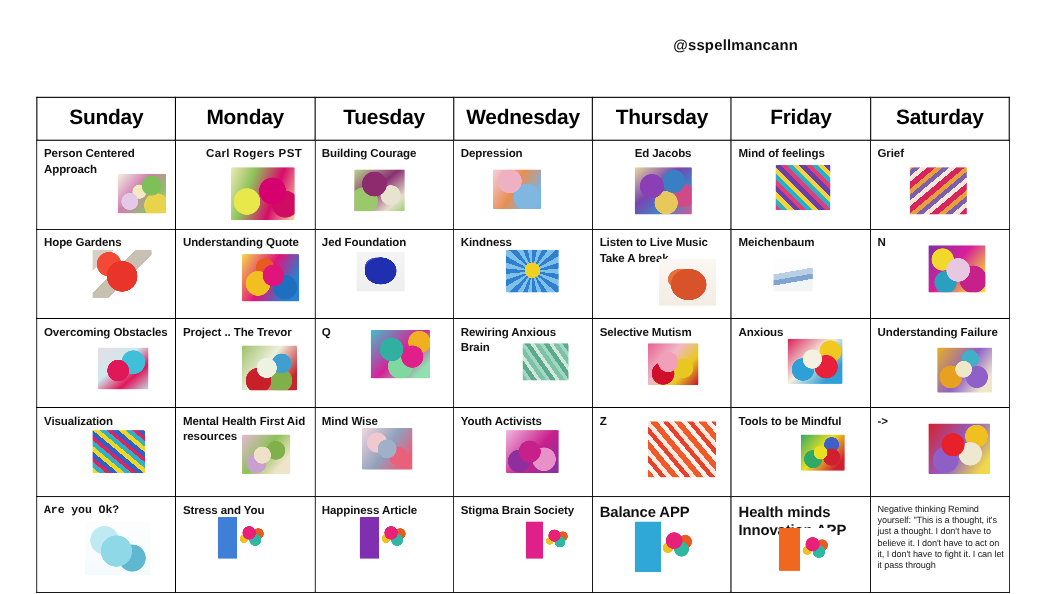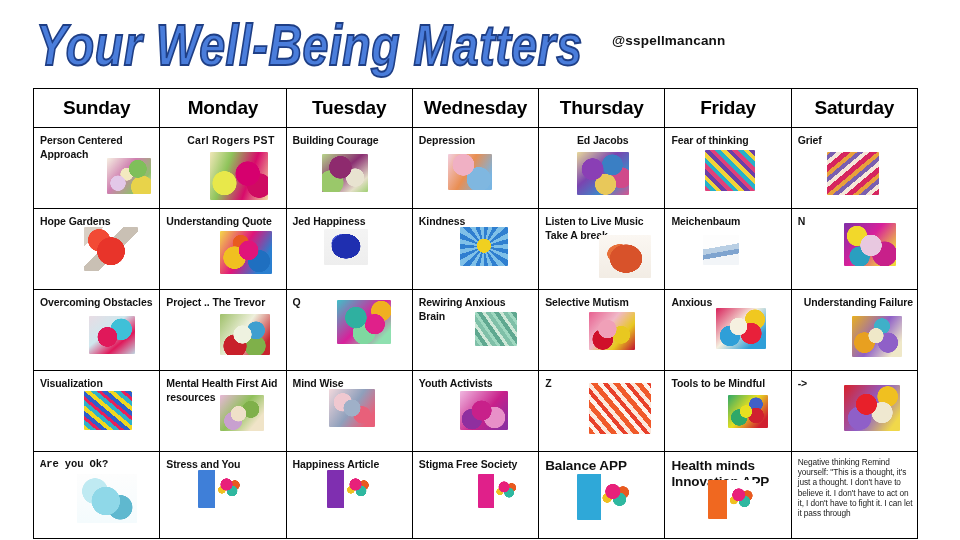--- a/index.html
+++ b/index.html
@@ -253,23 +253,20 @@
       radial-gradient(circle at 76% 55%, #2fb8a0 0 13%, transparent 14%),
       radial-gradient(circle at 54% 52%, #f0c020 0 12%, transparent 13%),
       radial-gradient(circle at 82% 40%, #e85a20 0 11%, transparent 12%),
       linear-gradient(#fff,#fff);}
 </style>
 </head>
 <body>
 
 <div id="page">
 
-  <div class="title-wrap">
-    <div class="wa-title" style="color: rgb(74, 125, 219); -webkit-text-stroke-color: rgb(31, 63, 134);">Your Well-Being Matters</div>
-  </div>
 
   <div class="handle">@sspellmancann</div>
 
   <table class="cal">
     <thead>
       <tr>
         <th>Sunday</th>
         <th>Monday</th>
         <th>Tuesday</th>
         <th>Wednesday</th>
@@ -305,21 +302,21 @@
             </div>
           </td>
           <td style="width: 125px; text-align: center;">
             <div class="cellwrap">
               <div class="clabel">Ed Jacobs</div>
               <div class="thumb art5" style="left: 30%; top: 24px; width: 52px; height: 43px;"></div>
             </div>
           </td>
           <td style="width: 127px;">
             <div class="cellwrap">
-              <div class="clabel">Fear of thinking</div>
+              <div class="clabel">Mind of feelings</div>
               <div class="thumb art6" style="left: 32%; top: 22px; width: 50px; height: 41px;"></div>
             </div>
           </td>
           <td style="width: 125px;">
             <div class="cellwrap">
               <div class="clabel">Grief</div>
               <div class="thumb art7" style="left: 28%; top: 24px; width: 52px; height: 43px;"></div>
             </div>
           </td>
         </tr>
@@ -331,21 +328,21 @@
             </div>
           </td>
           <td style="width: 127px;">
             <div class="cellwrap">
               <div class="clabel">Understanding Quote</div>
               <div class="thumb art9" style="left: 48%; top: 22px; width: 52px; height: 43px;"></div>
             </div>
           </td>
           <td style="width: 127px;">
             <div class="cellwrap">
-              <div class="clabel">Jed Happiness</div>
+              <div class="clabel">Jed Foundation</div>
               <div class="thumb art10" style="left: 30%; top: 20px; width: 44px; height: 36px;"></div>
             </div>
           </td>
           <td style="width: 126px;">
             <div class="cellwrap">
               <div class="clabel">Kindness</div>
               <div class="thumb art11" style="left: 38%; top: 18px; width: 48px; height: 39px;"></div>
             </div>
           </td>
           <td style="width: 125px;">
@@ -397,21 +394,21 @@
               <div class="clabel">Selective Mutism</div>
               <div class="thumb art19" style="left: 40%; top: 22px; width: 46px; height: 38px;"></div>
             </div>
           </td>
           <td style="width: 127px;">
             <div class="cellwrap">
               <div class="clabel">Anxious</div>
               <div class="thumb art20" style="left: 40%; top: 18px; width: 50px; height: 41px;"></div>
             </div>
           </td>
-          <td style="width: 125px; text-align: right;">
+          <td style="width: 125px;">
             <div class="cellwrap">
               <div class="clabel">Understanding Failure</div>
               <div class="thumb art21" style="left: 48%; top: 26px; width: 50px; height: 41px;"></div>
             </div>
           </td>
         </tr>
         <tr>
           <td style="width: 128px;">
             <div class="cellwrap">
               <div class="clabel">Visualization</div>
@@ -469,21 +466,21 @@
             </div>
           </td>
           <td class="lastrow" style="width: 127px;">
             <div class="cellwrap">
               <div class="clabel">Happiness Article</div>
               <div class="thumb logoB" style="left: 32%; top: 18px; width: 46px; height: 38px;"></div>
             </div>
           </td>
           <td class="lastrow" style="width: 126px;">
             <div class="cellwrap">
-              <div class="clabel">Stigma Free Society</div>
+              <div class="clabel">Stigma Brain Society</div>
               <div class="thumb logoC" style="left: 52%; top: 22px; width: 42px; height: 34px;"></div>
             </div>
           </td>
           <td class="lastrow" style="width: 125px; margin-top: 27px;">
             <div class="cellwrap">
               <div class="clabel big">Balance APP</div>
               <div class="thumb logoD" style="left: 30%; top: 22px; width: 56px; height: 46px;"></div>
             </div>
           </td>
           <td class="lastrow" style="width: 127px;">

